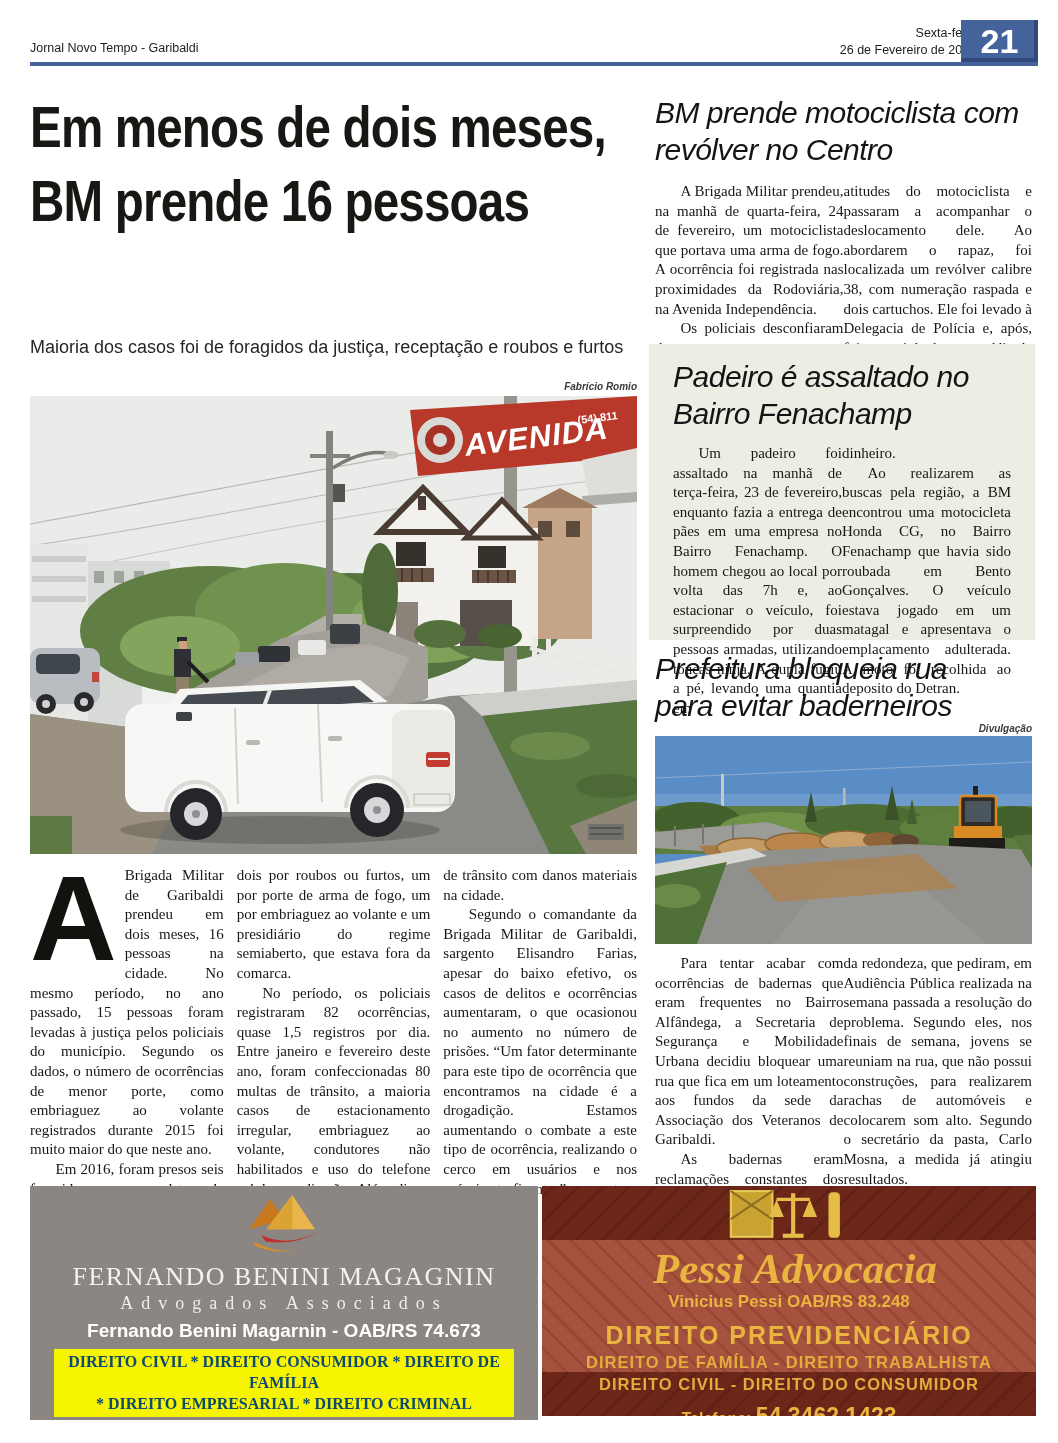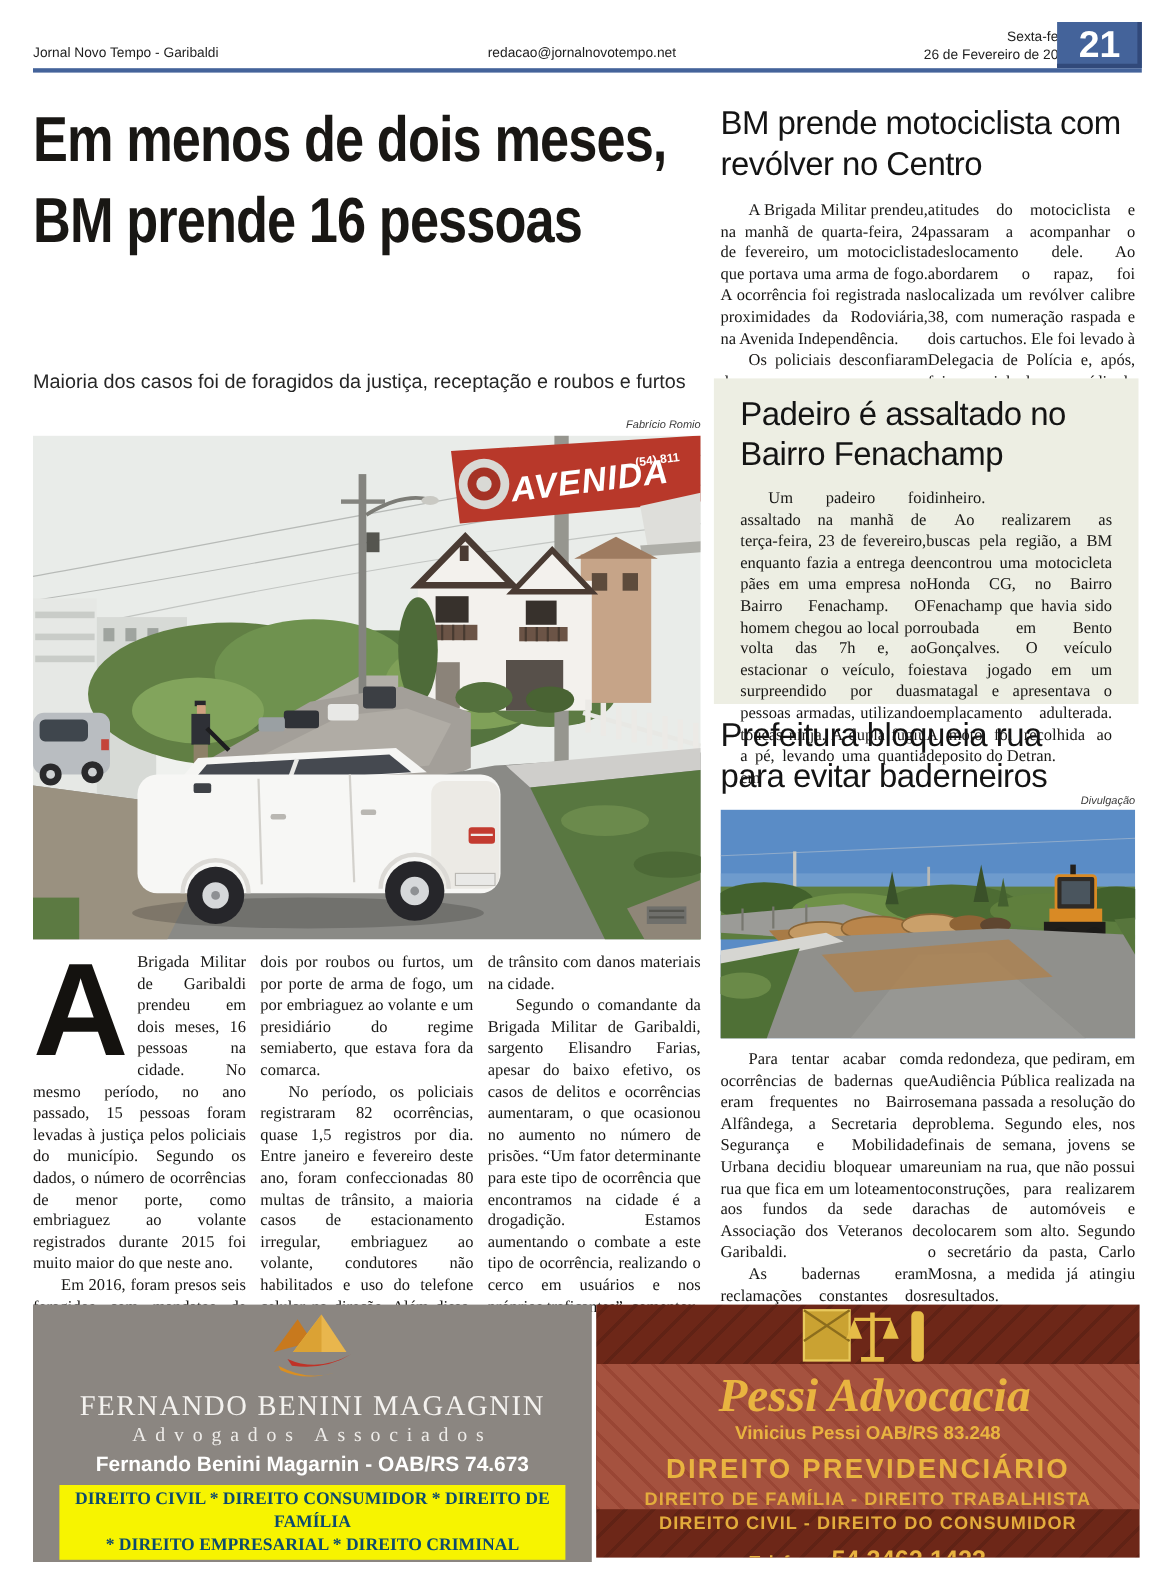--- a/index.html
+++ b/index.html
@@ -12,33 +12,33 @@
   .hdr-date{position:absolute;right:82px;top:25px;text-align:right;font-size:12.5px;line-height:1.35;color:#1d1d1d;}
   .hdr-pagebox{position:absolute;right:20px;top:20px;width:77px;height:42px;background:#44639a;
         box-shadow:inset -4px -4px 0 #31497a;color:#fff;font-weight:bold;font-size:34px;
         display:flex;align-items:center;justify-content:center;}
   .hdr-rule{position:absolute;left:30px;right:20px;top:62px;height:4px;background:#44639a;}
 
   
   .mh{position:absolute;left:30px;top:90px;width:745px;font-weight:700;font-size:58px;line-height:74px;
       letter-spacing:-1px;color:#191714;transform:scaleX(0.82);transform-origin:left top;}
   .sub{position:absolute;left:30px;top:337px;font-size:18px;color:#262626;}
-  .credit{font-size:10px;font-style:italic;font-weight:normal;color:#3a3a3a;}
+  .credit{font-size:10px;font-style:italic;font-weight:bold;color:#3a3a3a;}
   .credit1{position:absolute;left:30px;top:381px;width:607px;text-align:right;}
   .photo1{position:absolute;left:30px;top:396px;width:607px;height:458px;}
   .serif{font-family:"Liberation Serif",serif;font-size:15px;line-height:19.6px;text-align:justify;color:#181715;}
   .para{margin:0;text-indent:1.7em;}
   .cont{margin:0;text-indent:0;}
   .body1{position:absolute;left:30px;top:866px;width:607px;display:flex;gap:13px;}
   .bcol{flex:1;}
   .dc{float:left;font-weight:700;font-size:120px;line-height:92px;margin:6px 8px 0 0;color:#14120f;
       font-family:"Liberation Sans",sans-serif;}
 
   
-  .ithead{font-size:30px;line-height:37px;letter-spacing:-0.5px;color:#141414;}
+  .ithead{font-style:italic;font-size:30px;line-height:37px;letter-spacing:-0.5px;color:#141414;}
   .a1h{position:absolute;left:655px;top:94px;width:385px;}
   .twocol{display:flex;}
   .tcol{flex:1;}
   .a1b{position:absolute;left:655px;top:182px;width:377px;}
   .pbox{position:absolute;left:649px;top:344px;width:386px;height:296px;background:#edeee3;
         padding:10px 24px;box-sizing:border-box;}
   .pbh{margin:4px 0 12px 0;max-width:310px;}
   .a3h{position:absolute;left:655px;top:650px;width:340px;}
   .credit2{position:absolute;left:655px;top:723px;width:377px;text-align:right;}
   .photo2{position:absolute;left:655px;top:736px;width:377px;height:208px;}
@@ -70,21 +70,20 @@
   .adR .p2{font-size:16.5px;font-weight:bold;letter-spacing:1px;color:#e3ac3c;margin-top:3px;}
   .adR .tel{font-size:16px;font-weight:bold;color:#e9b440;margin-top:9px;}
   .adR .tel .num{font-size:23px;}
 </style>
 </head>
 <body>
 
 <div class="page">
 
   <div class="hdr-pub">Jornal Novo Tempo - Garibaldi</div>
-  <div class="hdr-email">redacao@jornalnovotempo.net</div>
   <div class="hdr-date">
     <div>Sexta-feira</div>
     <div>26 de Fevereiro de 2016</div>
   </div>
   <div class="hdr-pagebox">21</div>
   <div class="hdr-rule"></div>
 
   <div class="mh">Em menos de dois meses, BM prende 16 pessoas</div>
   <div class="sub">Maioria dos casos foi de foragidos da justiça, receptação e roubos e furtos</div>
   <div class="credit credit1">Fabrício Romio</div>

